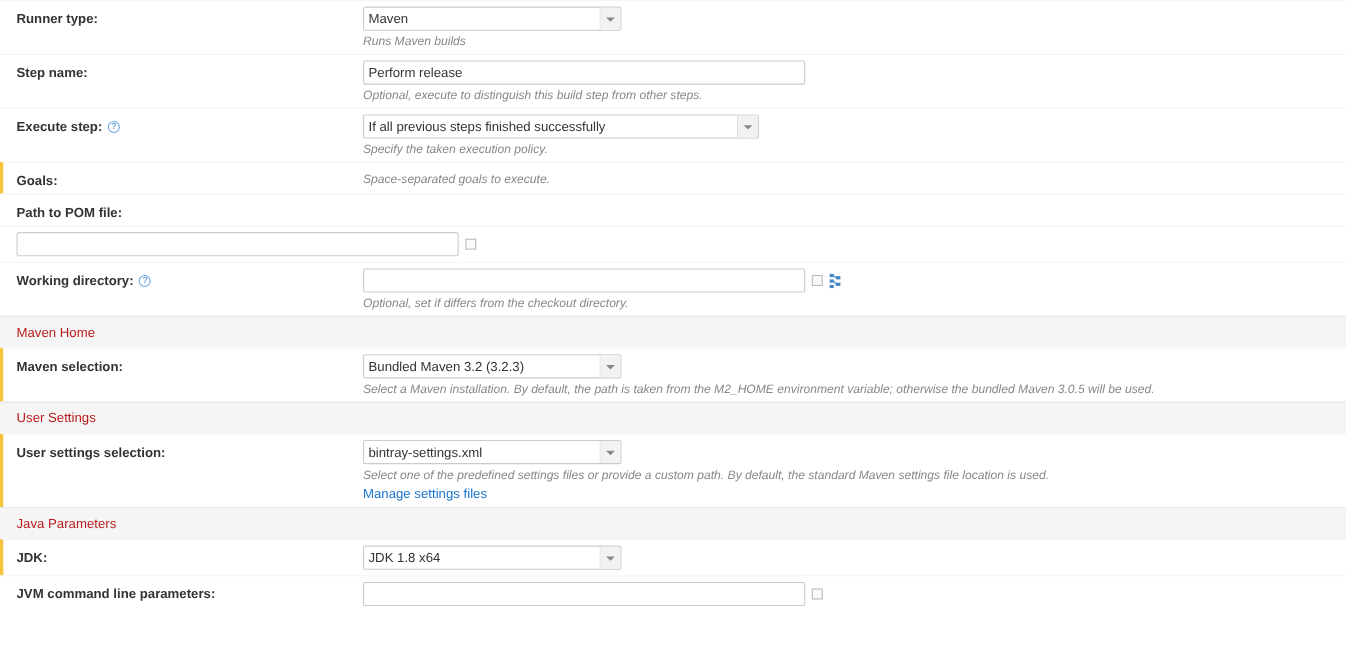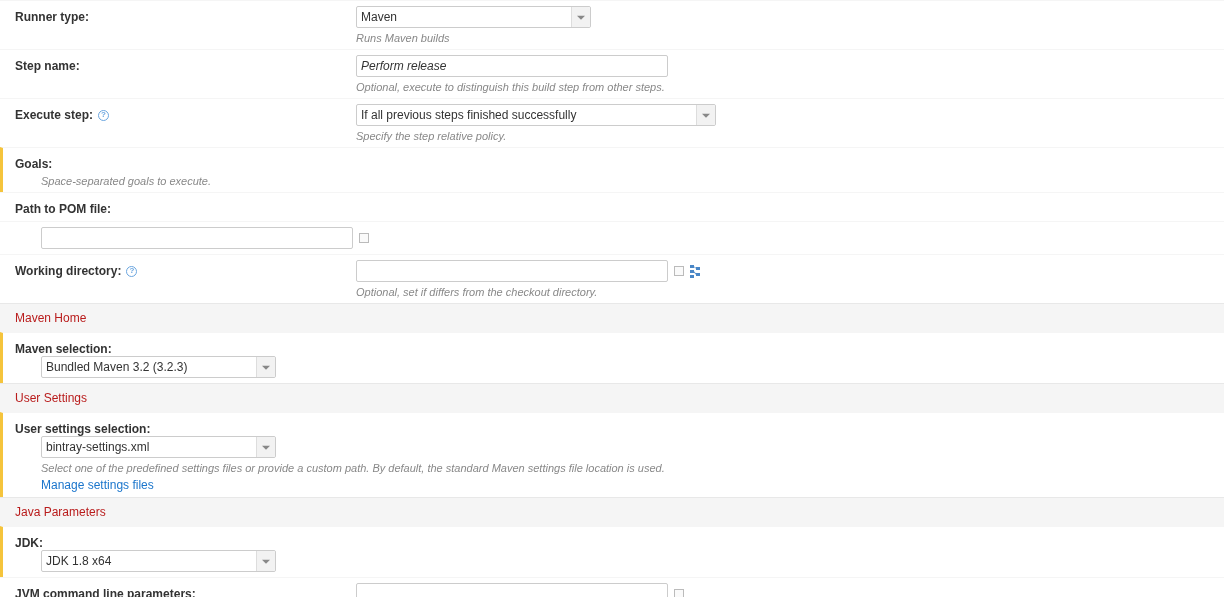--- a/index.html
+++ b/index.html
@@ -13,35 +13,33 @@
   }
   .form-row {
     display: flex;
     align-items: flex-start;
     padding: 5px 0 5px 15px;
     border-top: 1px solid #f5f5f5;
   }
   .form-row.highlighted {
     border-left: 3px solid #f5c43c;
     padding-left: 12px;
-    flex-direction: column;
   }
   .form-label {
     width: 315px;
     flex-shrink: 0;
     font-weight: bold;
     color: #333;
     padding-top: 4px;
     display: flex;
     align-items: center;
     gap: 3px;
   }
   .form-control-area {
     flex: 1;
-    margin-left: 26px;
   }
   .control-line {
     display: flex;
     align-items: center;
     gap: 6px;
   }
   .hint {
     color: #888;
     font-size: 11px;
     margin-top: 4px;
@@ -93,21 +91,21 @@
     top: 50%;
     transform: translateY(-30%);
     border-left: 4px solid transparent;
     border-right: 4px solid transparent;
     border-top: 4px solid #888;
     z-index: 2;
     pointer-events: none;
   }
   .w-235 { width: 235px; }
   .w-360 { width: 360px; }
-  input.w-360 { width: 312px; height: 22px; font-style: italic; }
+  input.w-360 { width: 402px; height: 22px; }
   .section-header {
     background: #f5f5f5;
     padding: 7px 15px;
     color: #b91c1c;
     font-size: 12px;
     border-top: 1px solid #e8e8e8;
   }
   .help-icon {
     display: inline-flex;
     align-items: center;
@@ -178,21 +176,21 @@
     <span class="help-icon">?</span>
   </div>
   <div class="form-control-area">
     <div class="control-line">
       <span class="select-wrap">
         <select class="w-360">
           <option>If all previous steps finished successfully</option>
         </select>
       </span>
     </div>
-    <div class="hint">Specify the step relative policy.</div>
+    <div class="hint">Specify the taken execution policy.</div>
   </div>
 </div>
 
 <div class="form-row highlighted">
   <div class="form-label">
     <span>Goals:</span>
   </div>
   <div class="form-control-area">
     <div class="hint">Space-separated goals to execute.</div>
   </div>
@@ -245,20 +243,21 @@
     <span>Maven selection:</span>
   </div>
   <div class="form-control-area">
     <div class="control-line">
       <span class="select-wrap">
         <select class="w-235">
           <option>Bundled Maven 3.2 (3.2.3)</option>
         </select>
       </span>
     </div>
+    <div class="hint">Select a Maven installation. By default, the path is taken from the M2_HOME environment variable; otherwise the bundled Maven 3.0.5 will be used.</div>
   </div>
 </div>
 
 <div class="section-header">User Settings</div>
 
 <div class="form-row highlighted">
   <div class="form-label">
     <span>User settings selection:</span>
   </div>
   <div class="form-control-area">

